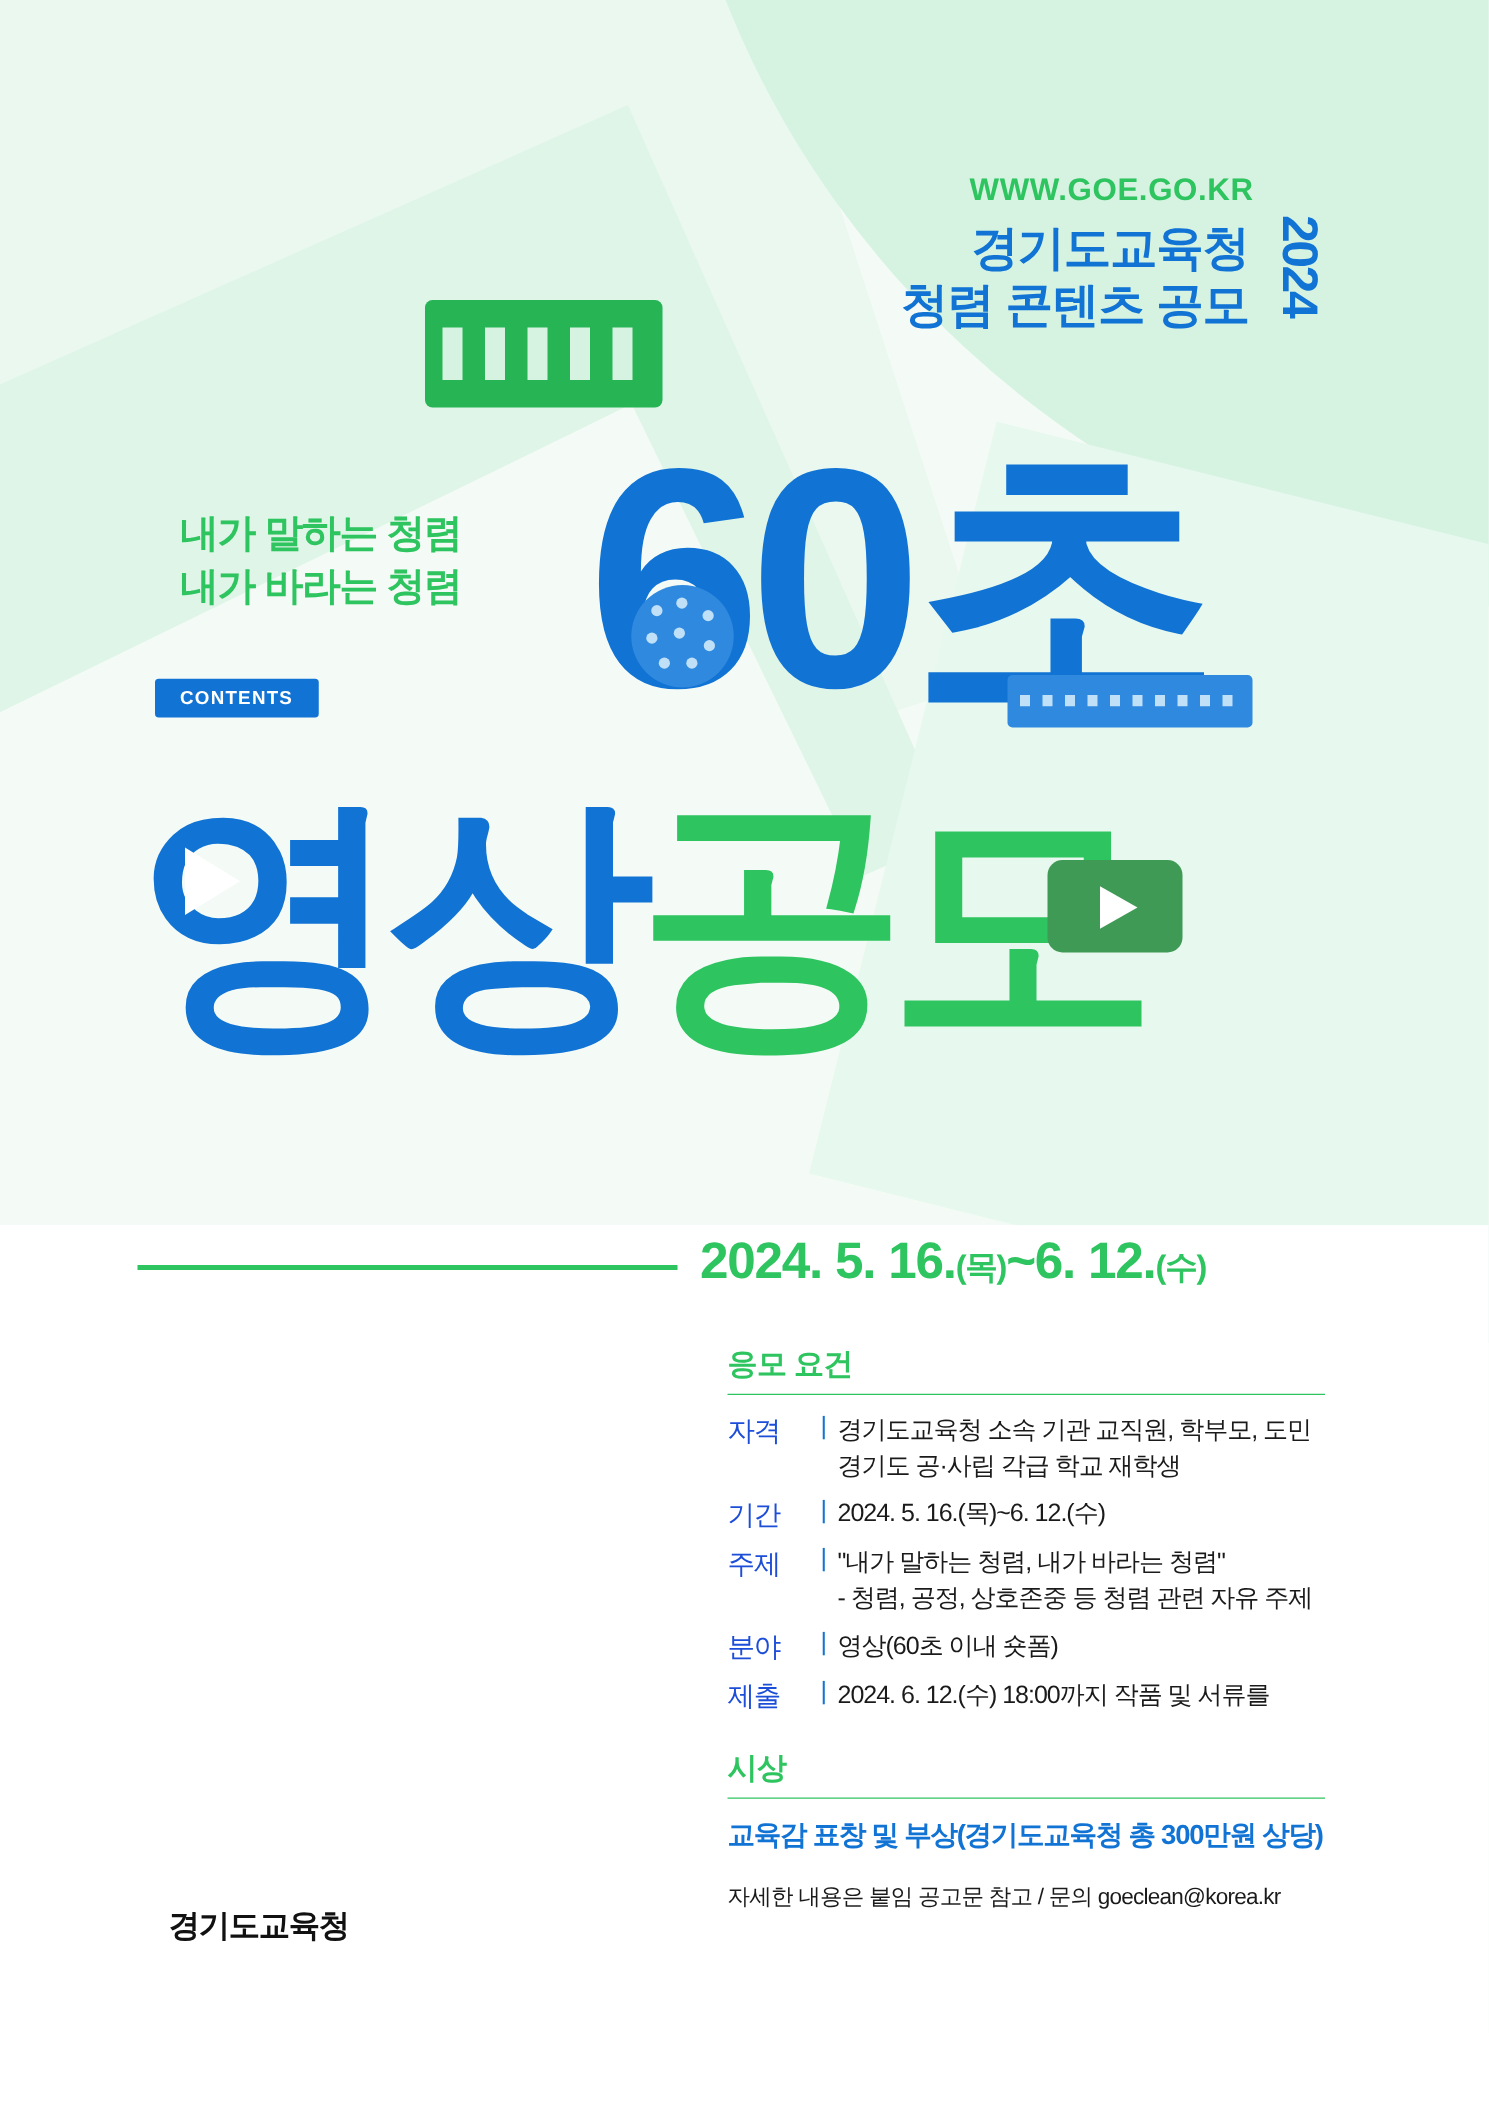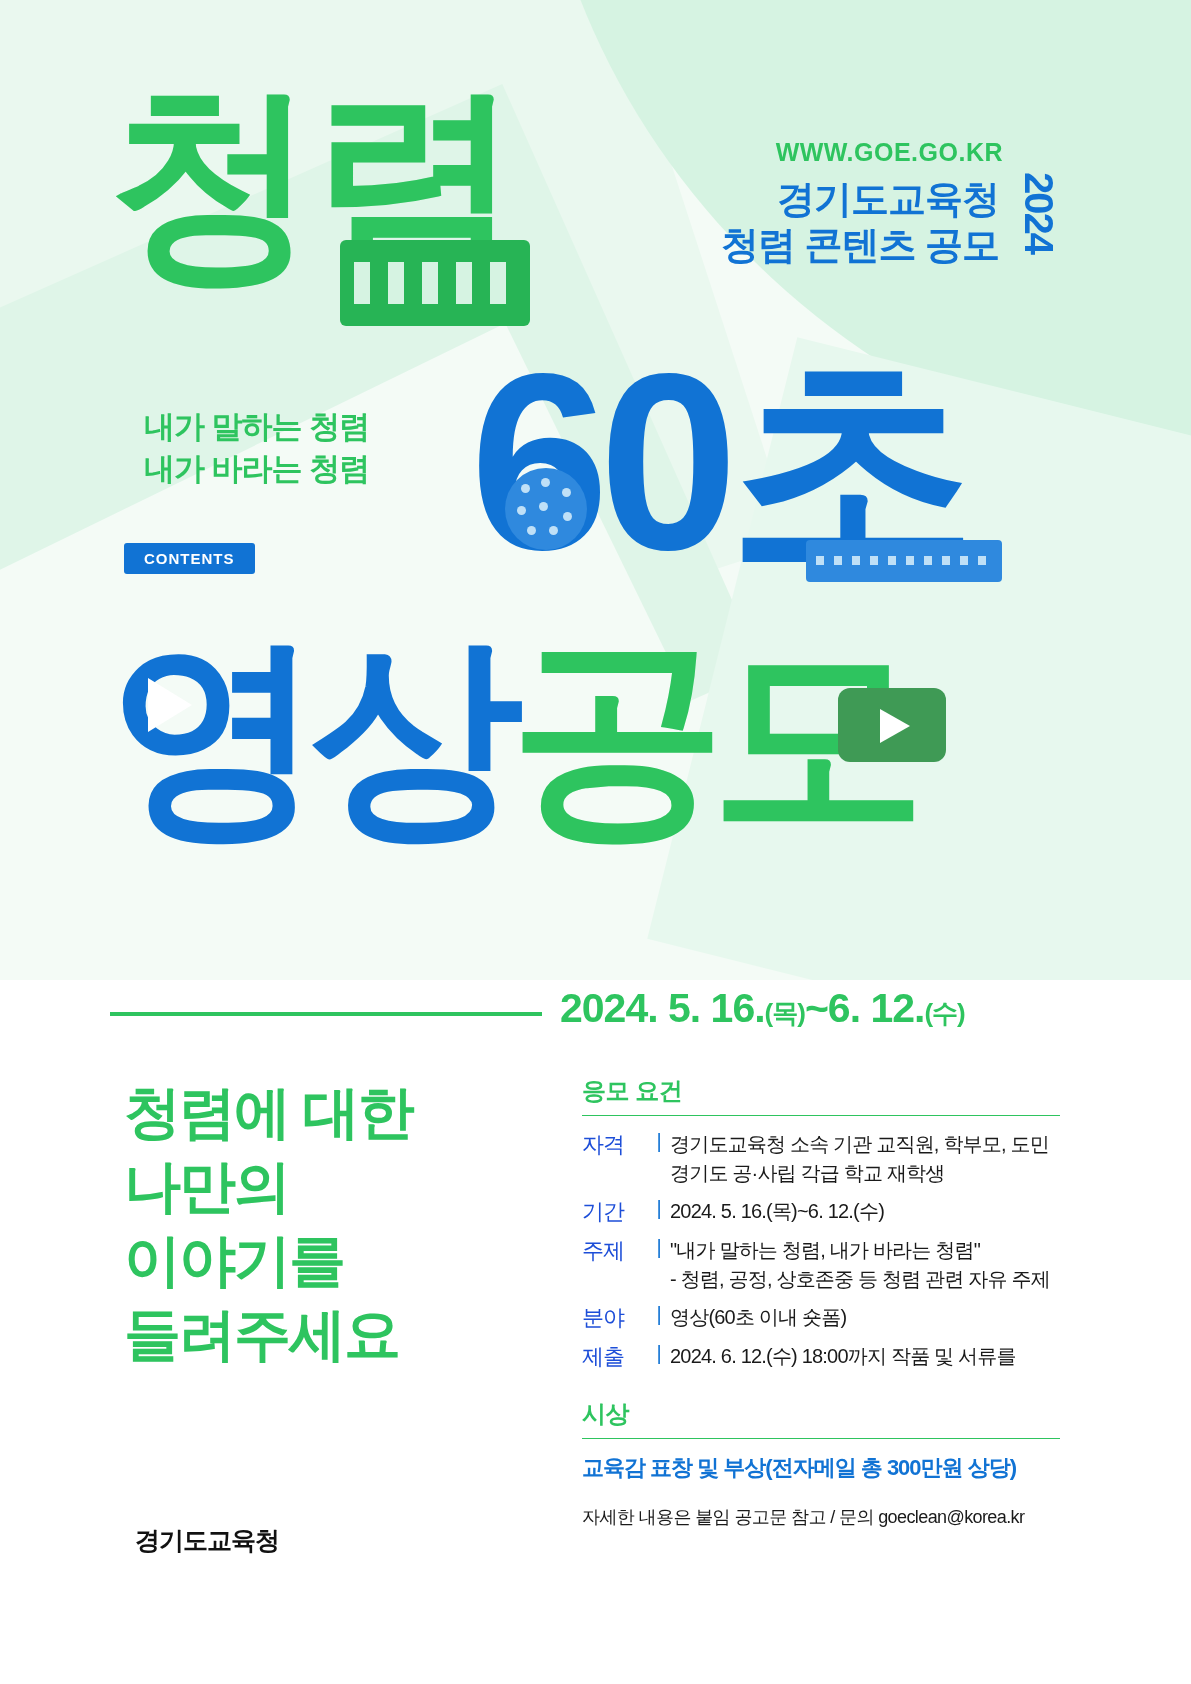--- a/index.html
+++ b/index.html
@@ -380,21 +380,20 @@
 
   <div class="bg-wash-1"></div>
   <div class="bg-wash-2"></div>
   <div class="bg-wash-3"></div>
   <div class="bg-wash-4"></div>
   <div class="bg-wash-5"></div>
   <div class="bg-bottom"></div>
 
   <div class="hero">
 
-    <div class="word-cheongryeom">청렴</div>
     <div class="film-strip">
       <i></i>
         <i></i>
         <i></i>
         <i></i>
         <i></i>
     </div>
 
     <div class="site-url">WWW.GOE.GO.KR</div>
     <div class="org-title">
@@ -441,26 +440,20 @@
     <div class="play-box"></div>
   </div>
 
   <div class="date-row">
     <div class="date-rule"></div>
     <div class="date-text">
       <span>2024. 5. 16.</span><span class="small">(목)</span><span>~</span><span>6. 12.</span><span class="small">(수)</span>
     </div>
   </div>
 
-  <div class="big-message">
-    <div>청렴에 대한</div>
-    <div>나만의</div>
-    <div>이야기를</div>
-    <div>들려주세요</div>
-  </div>
 
   <div class="info">
     <h3>응모 요건</h3>
     <hr>
 
     <div class="row">
       <div class="k">자격</div>
       <div class="bar">|</div>
       <div class="v">
         <span class="ln">경기도교육청 소속 기관 교직원, 학부모, 도민</span>
@@ -497,20 +490,20 @@
       <div class="k">제출</div>
       <div class="bar">|</div>
       <div class="v">
         <span class="ln">2024. 6. 12.(수) 18:00까지 작품 및 서류를</span>
       </div>
     </div>
 
     <div class="award-section">
       <h3>시상</h3>
       <hr>
-      <div class="award-main">교육감 표창 및 부상(전자메일 총 300만원 상당)</div>
+      <div class="award-main">교육감 표창 및 부상(경기도교육청 총 300만원 상당)</div>
       <div class="award-note">자세한 내용은 붙임 공고문 참고 / 문의 goeclean@korea.kr</div>
     </div>
   </div>
 
   <div class="footer-logo">경기도교육청</div>
 
 </div>
 
 </body></html>

